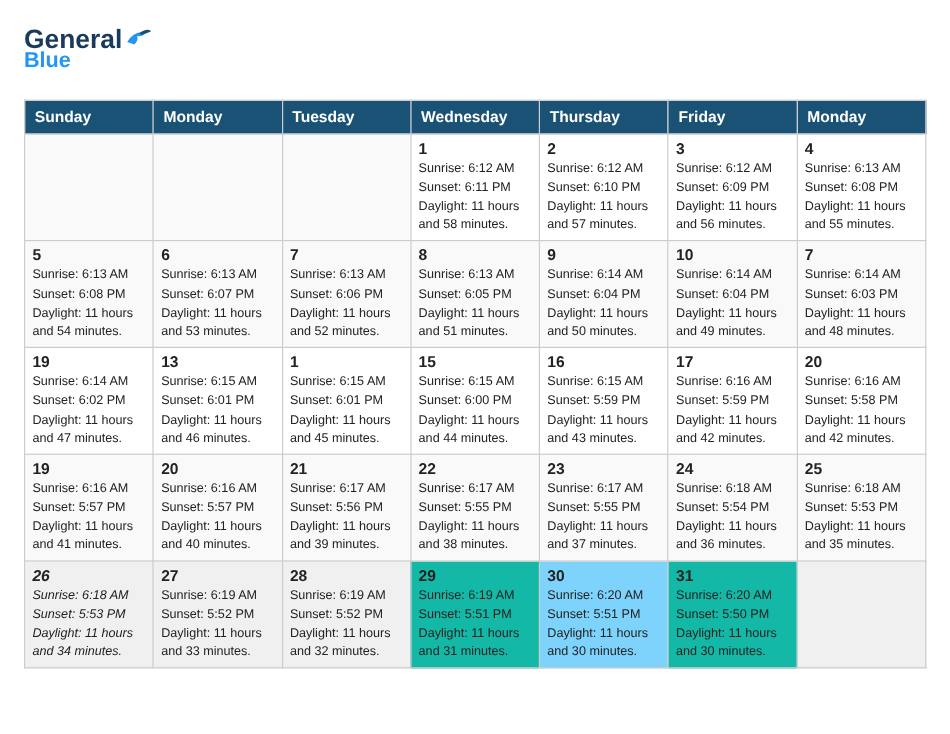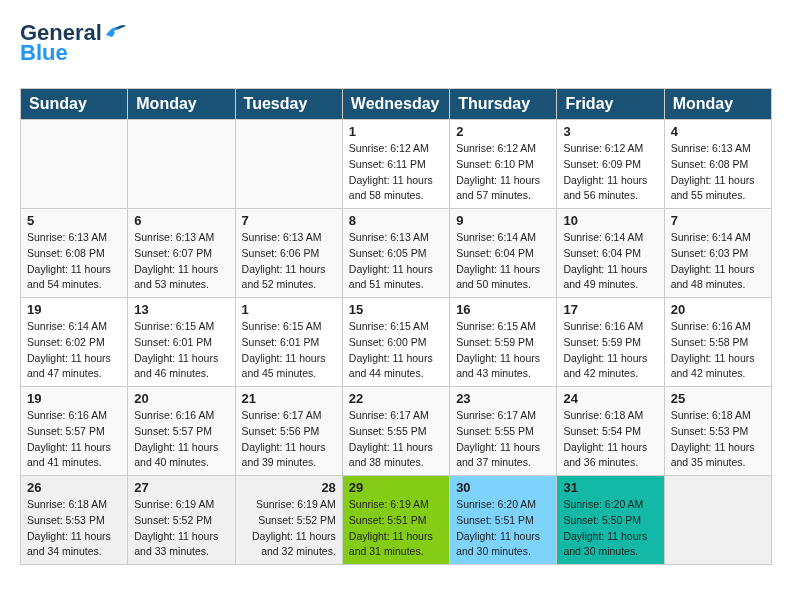--- a/index.html
+++ b/index.html
@@ -41,21 +41,21 @@
     .calendar {
       width: 100%;
       border-collapse: collapse;
       border: 1px solid #ccc;
     }
     .calendar th {
       background-color: #1a5276;
       color: white;
       text-align: left;
       padding: 6px 8px;
-      font-size: 16px;
+      font-size: 13px;
       border: 1px solid #ccc;
     }
     .calendar td {
       border: 1px solid #ccc;
       vertical-align: top;
       padding: 4px 6px;
       width: calc(100%/7);
       min-height: 80px;
       font-size: 11px;
       color: #222;
@@ -87,21 +87,21 @@
 
 <div class="header">
   <div class="logo">
     <div class="logo-row">
       <span style="font-size:22px;font-weight:bold;color:#1a3a5c;">General</span>
       <svg width="22" height="16" viewBox="0 0 22 16" style="margin-left:2px;margin-top:-4px;">
         <path d="M2,12 Q8,2 18,4 Q14,8 10,7 Q12,10 8,14 Z" fill="#2196F3"></path>
         <path d="M12,5 Q18,0 22,3 Q18,5 14,6 Z" fill="#1a5276"></path>
       </svg>
     </div>
-    <span style="font-size:22px;font-weight:bold;color:#2196F3;margin-top:-6px;">Blue</span>
+    <span style="font-size:18px;font-weight:bold;color:#2196F3;margin-top:-6px;">Blue</span>
   </div>
 </div>
 
 <table class="calendar">
   <thead>
     <tr>
     <th>Sunday</th>
         <th>Monday</th>
         <th>Tuesday</th>
         <th>Wednesday</th>
@@ -291,42 +291,42 @@
         </td>
         <td>
           <span class="day-num">25</span>
           <div class="day-info" style="white-space: pre-line;">Sunrise: 6:18 AM
 Sunset: 5:53 PM
 Daylight: 11 hours
 and 35 minutes.</div>
         </td>
       </tr>
       <tr>
-        <td style="background: rgb(240, 240, 240);">
+        <td style="background: rgb(240, 240, 240); font-style: italic;">
           <span class="day-num">26</span>
           <div class="day-info" style="white-space: pre-line;">Sunrise: 6:18 AM
 Sunset: 5:53 PM
 Daylight: 11 hours
 and 34 minutes.</div>
         </td>
         <td style="background: rgb(240, 240, 240);">
           <span class="day-num">27</span>
           <div class="day-info" style="white-space: pre-line;">Sunrise: 6:19 AM
 Sunset: 5:52 PM
 Daylight: 11 hours
 and 33 minutes.</div>
         </td>
-        <td style="background: rgb(240, 240, 240); text-align: right;">
+        <td style="background: rgb(240, 240, 240);">
           <span class="day-num">28</span>
           <div class="day-info" style="white-space: pre-line;">Sunrise: 6:19 AM
 Sunset: 5:52 PM
 Daylight: 11 hours
 and 32 minutes.</div>
         </td>
-        <td style="background: #84cc16;">
+        <td style="background: #14b8a6;">
           <span class="day-num">29</span>
           <div class="day-info" style="white-space: pre-line;">Sunrise: 6:19 AM
 Sunset: 5:51 PM
 Daylight: 11 hours
 and 31 minutes.</div>
         </td>
         <td style="background: #7dd3fc;">
           <span class="day-num">30</span>
           <div class="day-info" style="white-space: pre-line;">Sunrise: 6:20 AM
 Sunset: 5:51 PM

